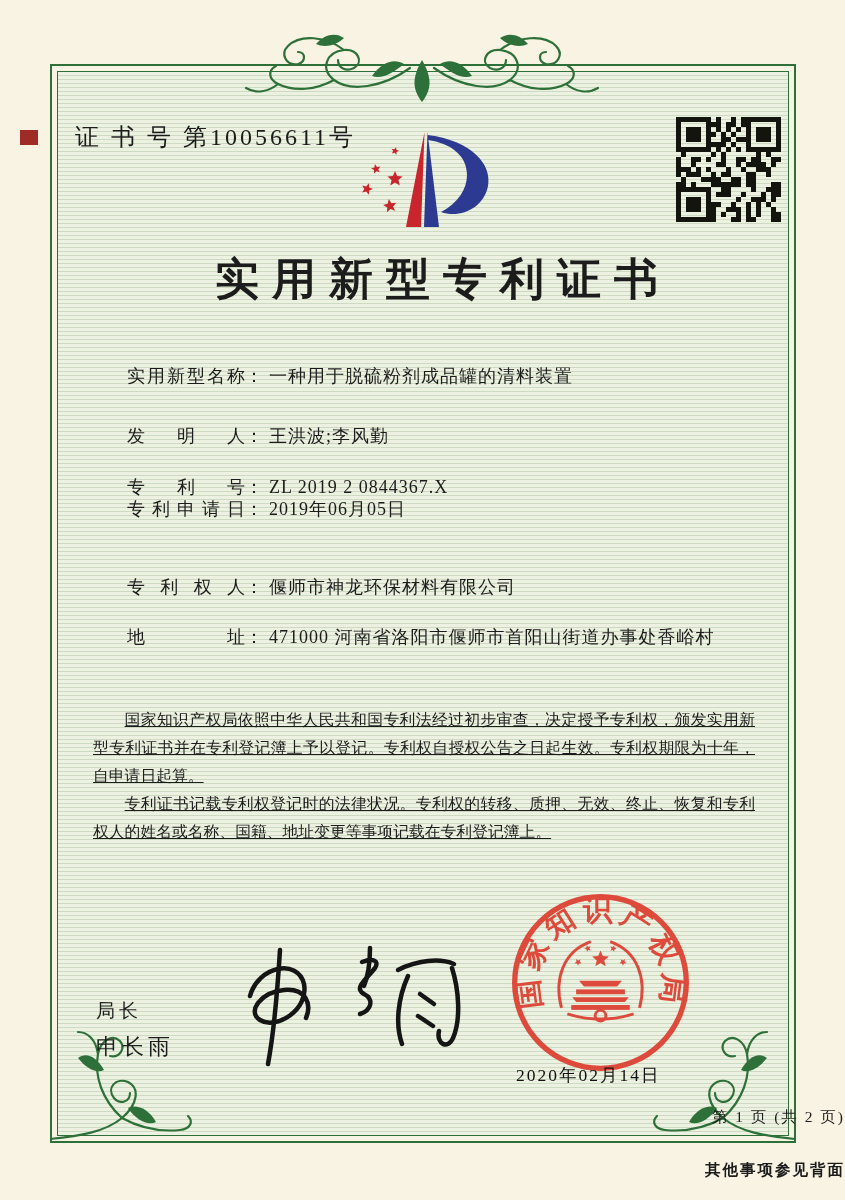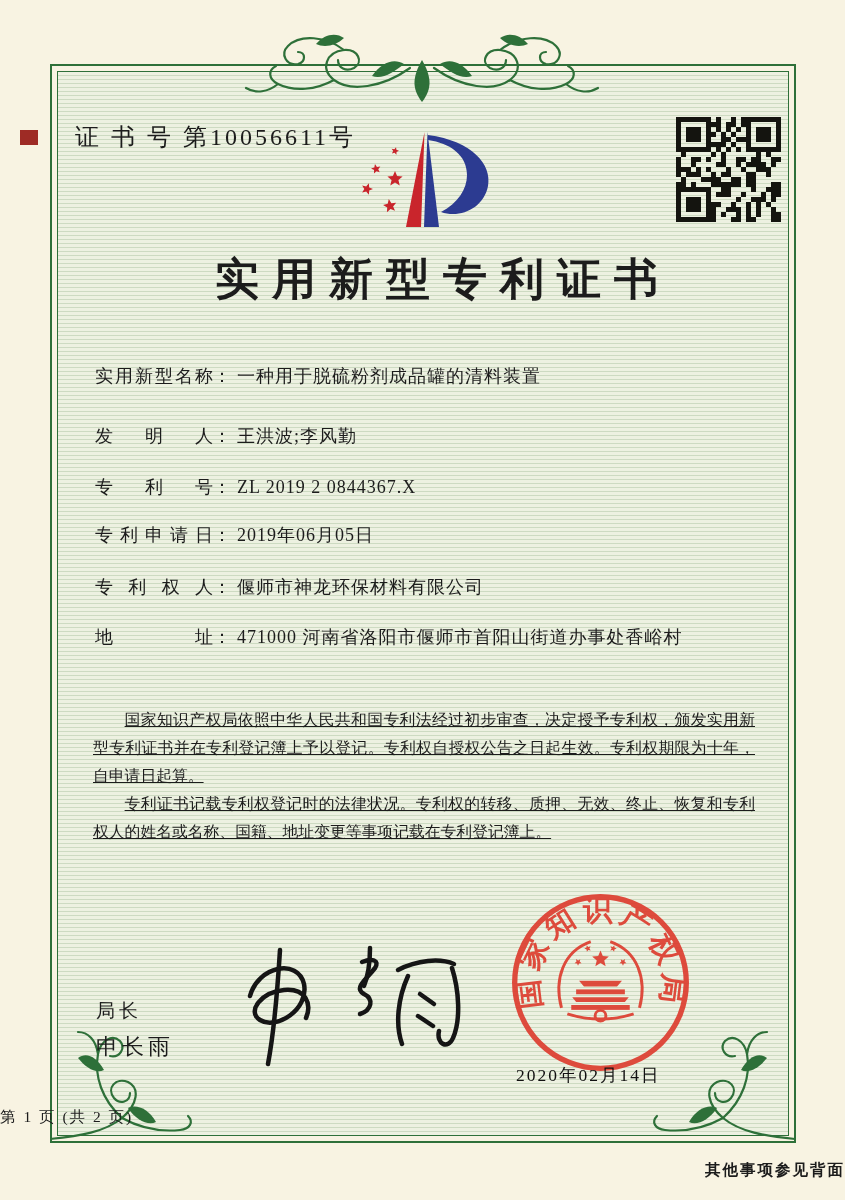--- a/index.html
+++ b/index.html
@@ -25,34 +25,34 @@
   .fl-left{left:50px;top:996px;}
   .corner-mark{position:absolute;left:20px;top:130px;width:18px;height:15px;
                background:#9e2b25;}
   .cert-no{position:absolute;left:75px;top:121px;font-size:24px;letter-spacing:3px;z-index:4;}
   .logo{position:absolute;left:338px;top:127px;width:182px;height:112px;z-index:4;}
   .qr{position:absolute;left:676px;top:117px;width:105px;height:105px;z-index:4;}
   .title{position:absolute;left:0;right:0;top:250px;margin:0;text-align:center;
          font-size:44px;font-weight:bold;letter-spacing:13px;text-indent:13px;z-index:4;padding-left:28px;}
   .field-row{position:absolute;left:95px;width:670px;font-size:18px;z-index:4;
              white-space:nowrap;}
-  .f-label{display:inline-block;width:118px;text-align:justify;text-align-last:justify;}
+  .f-label{display:inline-block;width:118px;text-align:justify;text-align-last:justify;margin-left:32px;}
   .f-colon{display:inline-block;margin-right:6px;}
   .f-value{letter-spacing:1px;}
   .grant-pair2{position:absolute;left:432px;top:0;}
   .paras{position:absolute;left:93px;top:706px;width:662px;font-size:15.8px;
          line-height:28px;text-align:justify;z-index:4;}
   .paras p{margin:0;text-indent:2em;text-decoration:underline;}
   .signer-title{position:absolute;left:96px;top:998px;font-size:19px;letter-spacing:4px;z-index:4;}
   .signer-name{position:absolute;left:96px;top:1032px;font-size:22px;letter-spacing:4px;z-index:4;}
   .signature{position:absolute;left:212px;top:932px;width:260px;height:145px;z-index:5;}
   .seal{position:absolute;left:503px;top:888px;width:195px;height:195px;z-index:5;opacity:.9;}
   .seal-date{position:absolute;left:516px;top:1063px;font-size:17.5px;letter-spacing:2px;
              color:#111;z-index:6;}
-  .page-info{position:absolute;left:0;right:0;top:1107px;text-align:left;
+  .page-info{position:absolute;left:0;right:0;top:1107px;text-align:right;
              font-size:15.5px;letter-spacing:2px;z-index:4;font-family:Liberation Serif, serif;}
   .footer-note{position:absolute;left:0;right:0;top:1160px;text-align:right;
                font-size:15.5px;letter-spacing:2px;z-index:2;font-weight:bold;}
   svg{display:block;width:100%;height:100%;}
   .orn-stroke{fill:none;stroke:var(--green);stroke-width:2.2;stroke-linecap:round;}
   .orn-fill{fill:var(--green);stroke:none;}
   .sig-stroke{fill:none;stroke:#151515;stroke-width:4.5;stroke-linecap:round;stroke-linejoin:round;}
 </style>
 </head>
 <body>
@@ -369,21 +369,21 @@
 
   <div class="field-row" style="top:364px">
     <span class="f-label">实用新型名称</span><span class="f-colon">：</span><span class="f-value">一种用于脱硫粉剂成品罐的清料装置</span>
   </div>
   <div class="field-row" style="top:424px">
     <span class="f-label">发明人</span><span class="f-colon">：</span><span class="f-value">王洪波;李风勤</span>
   </div>
   <div class="field-row" style="top:475px">
     <span class="f-label">专利号</span><span class="f-colon">：</span><span class="f-value">ZL 2019 2 0844367.X</span>
   </div>
-  <div class="field-row" style="top:523px">
+  <div class="field-row" style="top:497px">
     <span class="f-label">专利申请日</span><span class="f-colon">：</span><span class="f-value">2019年06月05日</span>
   </div>
   <div class="field-row" style="top:575px">
     <span class="f-label">专利权人</span><span class="f-colon">：</span><span class="f-value">偃师市神龙环保材料有限公司</span>
   </div>
   <div class="field-row" style="top:625px">
     <span class="f-label">地址</span><span class="f-colon">：</span><span class="f-value">471000 河南省洛阳市偃师市首阳山街道办事处香峪村</span>
   </div>
 
 

